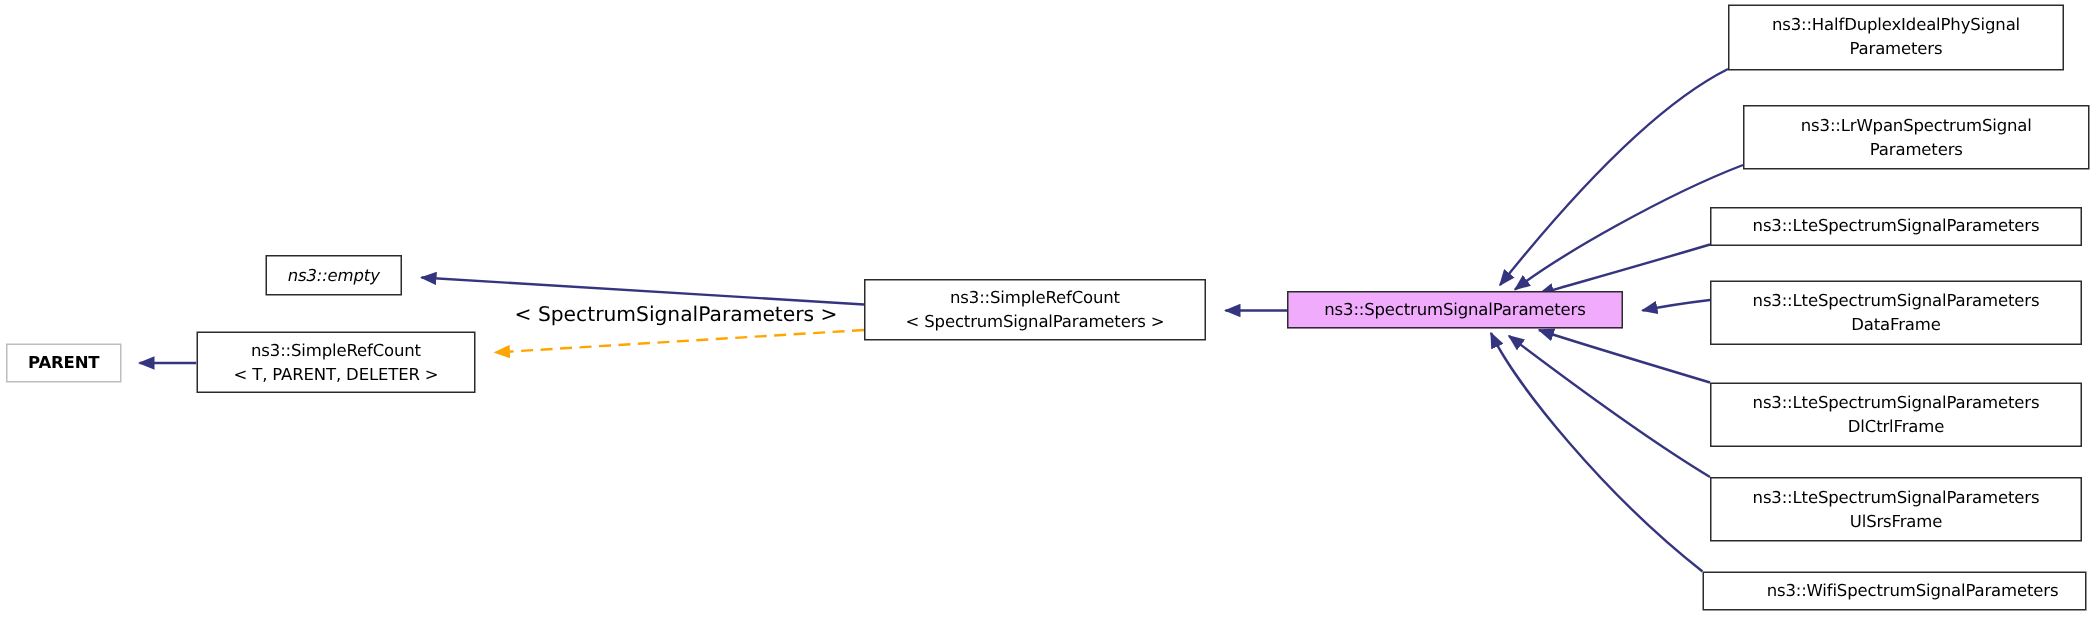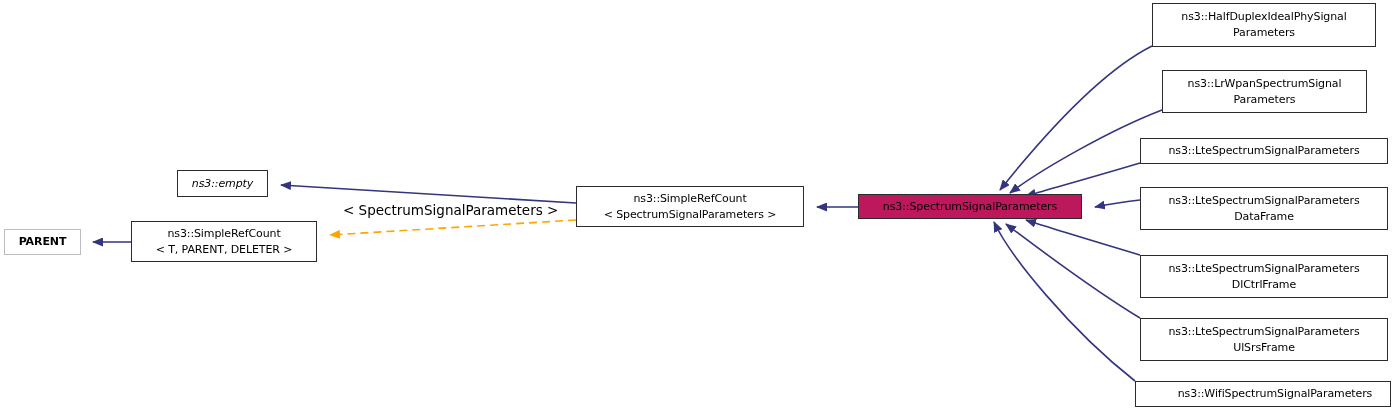--- a/index.html
+++ b/index.html
@@ -35,21 +35,21 @@
     background: #ffffff;
     border: 1px solid #2b2b2b;
     color: #000000;
     font-size: 11px;
     line-height: 16px;
     letter-spacing: -0.1px;
     white-space: pre-line;
     z-index: 5;
   }
   .node.current {
-    background: #be185d;
+    background: #f0abfc;
     border-color: #2b2b2b;
   }
   .node.faint {
     border-color: #bdbdbd;
     font-weight: bold;
   }
   .edge-label {
     position: absolute;
     font-size: 13.5px;
     line-height: 16px;
@@ -112,21 +112,21 @@
 
   <div class="node current" style="left:858px; top:194px; width:224px; height:25px;">
     <span>ns3::SpectrumSignalParameters</span>
   </div>
 
   <div class="node" style="left:1152px; top:3px; width:224px; height:44px;">
     <span>ns3::HalfDuplexIdealPhySignal
 Parameters</span>
   </div>
 
-  <div class="node" style="left:1162px; top:70px; width:205px; height:43px;">
+  <div class="node" style="left:1162px; top:70px; width:231px; height:43px;">
     <span>ns3::LrWpanSpectrumSignal
 Parameters</span>
   </div>
 
   <div class="node" style="left:1140px; top:138px; width:248px; height:26px;">
     <span>ns3::LteSpectrumSignalParameters</span>
   </div>
 
   <div class="node" style="left:1140px; top:187px; width:248px; height:43px;">
     <span>ns3::LteSpectrumSignalParameters

